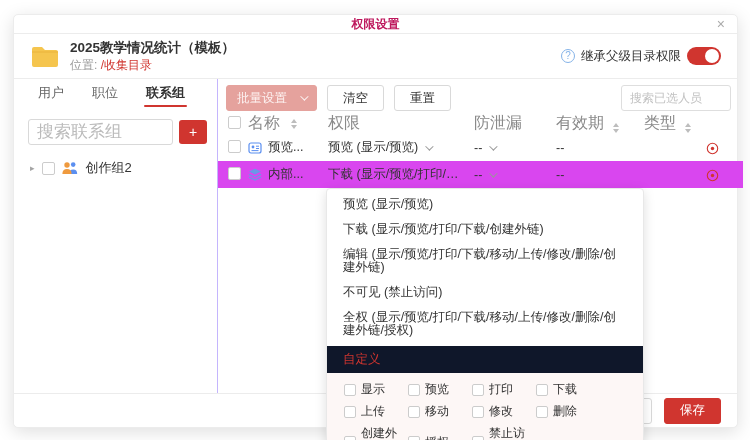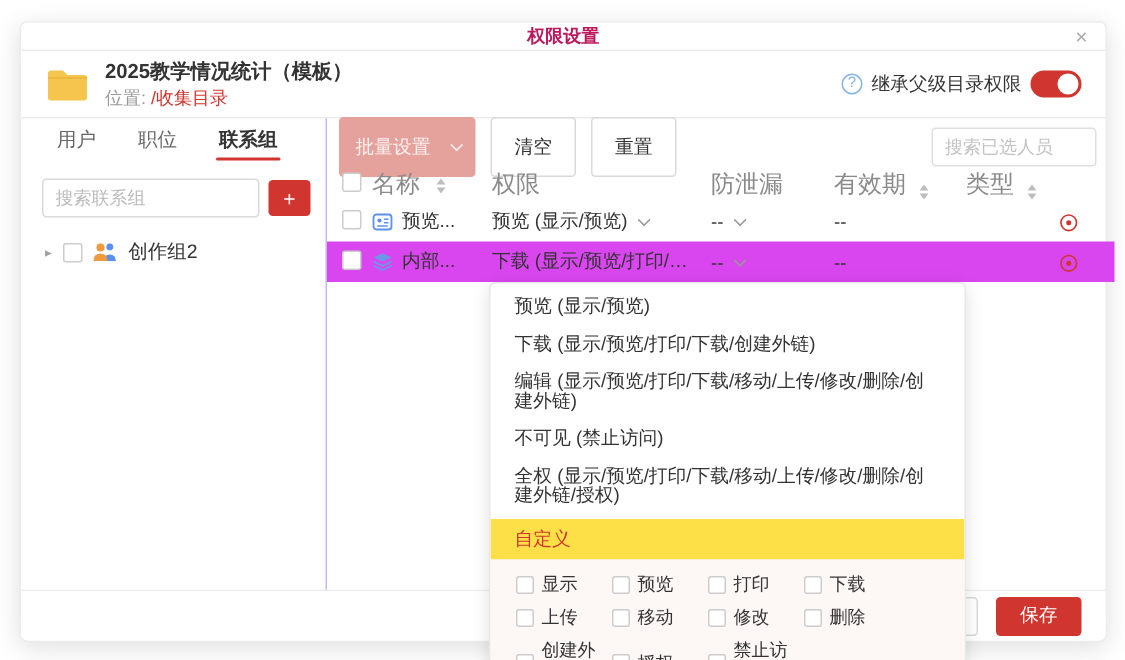--- a/index.html
+++ b/index.html
@@ -53,40 +53,40 @@
   .tabs { display:flex; gap:28px; padding:0 0 0 24px; height:30px; align-items:center; }
   .tab { font-size:13px; color:#666; cursor:pointer; position:relative; height:30px; line-height:28px; }
   .tab.active { color:#333; font-weight:bold; }
   .tab.active::after {
     content:""; position:absolute; left:-2px; right:-2px; bottom:2px;
     height:2px; background:#d0352f; border-radius:1px;
   }
   .sidesearch { display:flex; gap:6px; padding:10px 10px 0 14px; align-items:center; }
   .sidesearch input {
     flex:1; height:26px; border:1px solid #d9d9d9; border-radius:3px;
-    font-size:12px; padding:0 8px; color:#333; outline:none; min-width:0;
-    font-family:Liberation Sans, sans-serif;
+    font-size:17px; padding:0 8px; color:#333; outline:none; min-width:0;
+    font-family:Liberation Mono, monospace;
   }
   .sidesearch input::placeholder { color:#bbb; }
   .addbtn {
     width:28px; height:24px; background:#d0352f; color:#fff; border:none;
     border-radius:3px; font-size:14px; line-height:22px; cursor:pointer;
   }
   .treeitem { display:flex; align-items:center; gap:7px; padding:14px 0 0 16px; cursor:pointer; }
   .tri { color:#a3a3a3; font-size:9px; }
   .cb {
     width:13px; height:13px; border:1px solid #ccc; border-radius:2px;
     background:#fff; display:inline-block; flex:none; cursor:pointer;
   }
   .treeitem .lbl { font-size:13px; color:#333; }
   
   .right { flex:1; position:relative; }
   .toolbar { display:flex; align-items:center; gap:10px; padding:4px 12px 0 8px; height:34px; }
   .btn {
-    height:40px; border:1px solid #d9d9d9; background:#fff; border-radius:3px;
+    height:26px; border:1px solid #d9d9d9; background:#fff; border-radius:3px;
     font-size:12.5px; color:#333; padding:0 15px; cursor:pointer; font-family:inherit;
   }
   .btn-batch {
     background:#e5a29d; border:1px solid #e5a29d; color:#fdf2f1;
     display:flex; align-items:center; gap:6px; padding:0 10px;
   }
   .btn-batch .chev { border-color:#fdf2f1; }
   .toolbar .rsearch {
     margin-left:auto; width:110px; height:26px; border:1px solid #dedede;
     border-radius:3px; font-size:12px; padding:0 8px; color:#333; outline:none;
@@ -118,21 +118,21 @@
   .delic { cursor:pointer; }
   
   .panel {
     position:absolute; left:108px; top:109px; width:318px;
     background:#fff; border:1px solid #e8e8e8; border-radius:4px;
     box-shadow:0 3px 12px rgba(0,0,0,.13); overflow:hidden; z-index:5;
   }
   .opt { padding:6px 16px; font-size:12.5px; color:#333; line-height:13px; cursor:pointer; }
   .opt:first-child { padding-top:9px; }
   .custom-band {
-    background:#fde047; color:#d0352f; font-size:12.5px;
+    background:#0f172a; color:#d0352f; font-size:12.5px;
     padding:5px 16px; margin-top:3px; cursor:pointer;
   }
   .custom-grid {
     background:#fdf7f6; padding:8px 16px 10px 17px;
     display:grid; grid-template-columns:64px 64px 64px 64px; row-gap:5px;
   }
   .copt { display:flex; align-items:center; gap:5px; font-size:12px; color:#333; cursor:pointer; }
   .copt .cb { width:12px; height:12px; }
   
   .mfoot {

